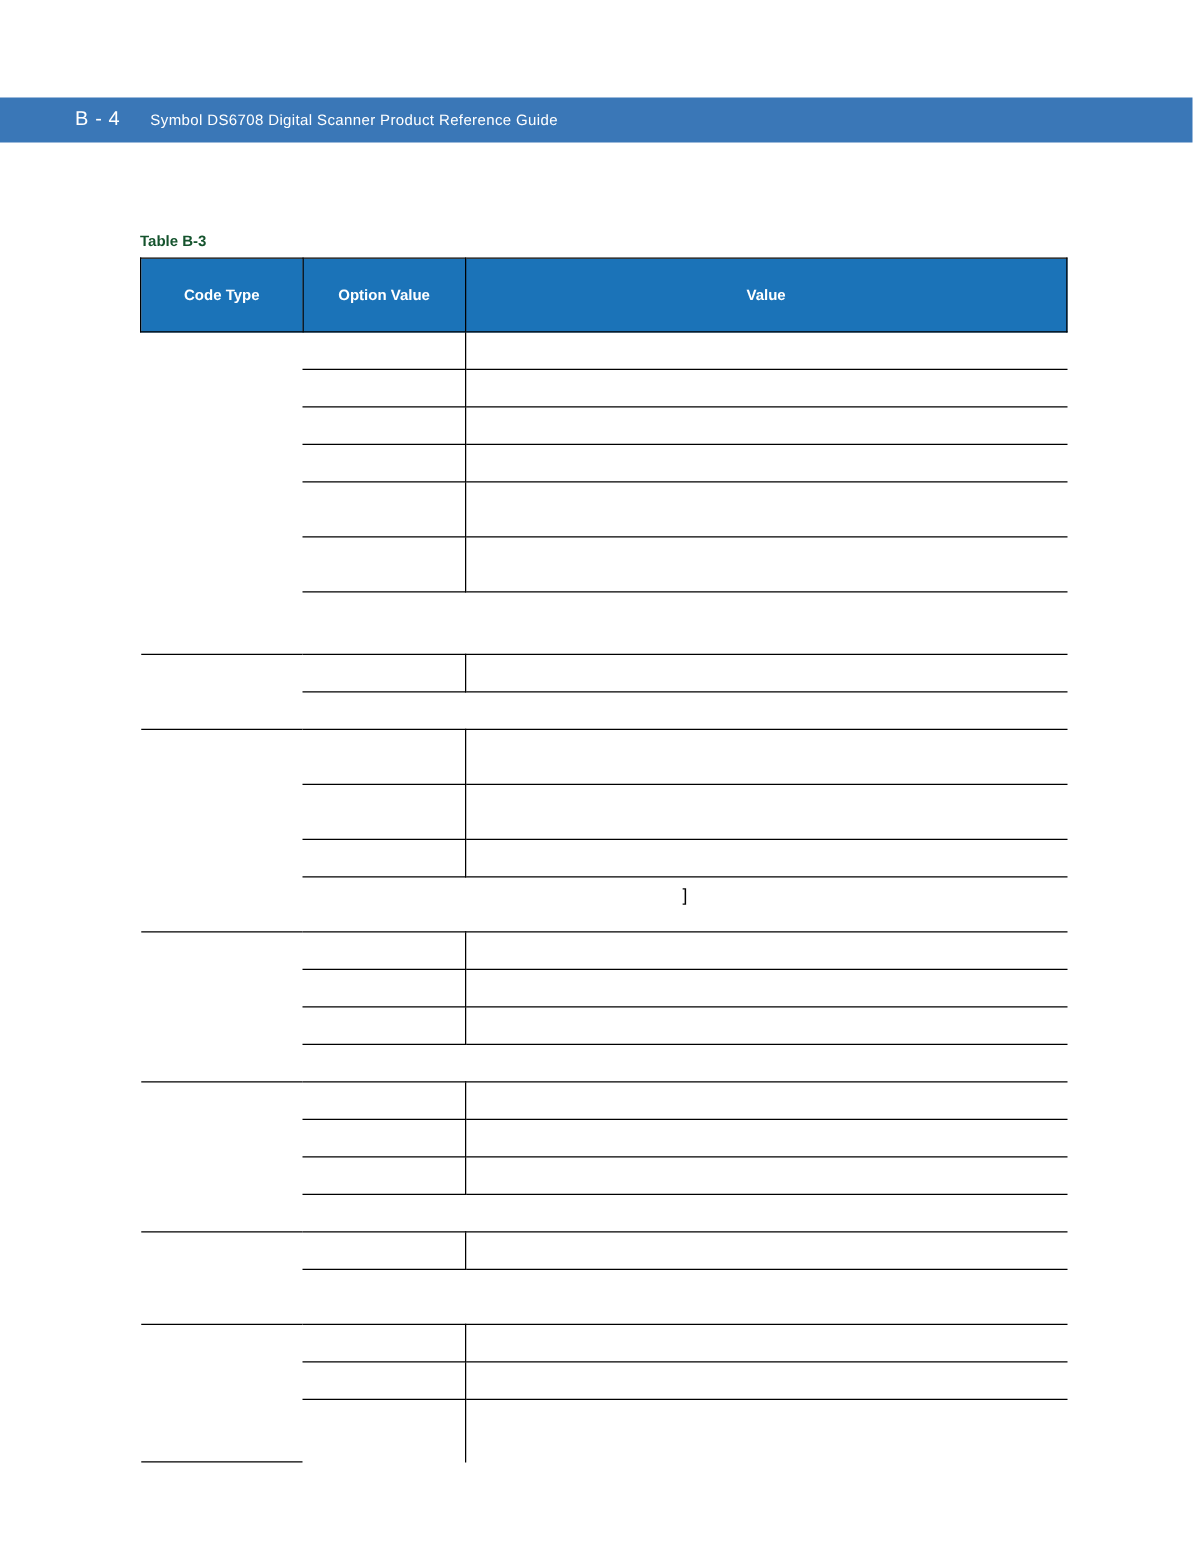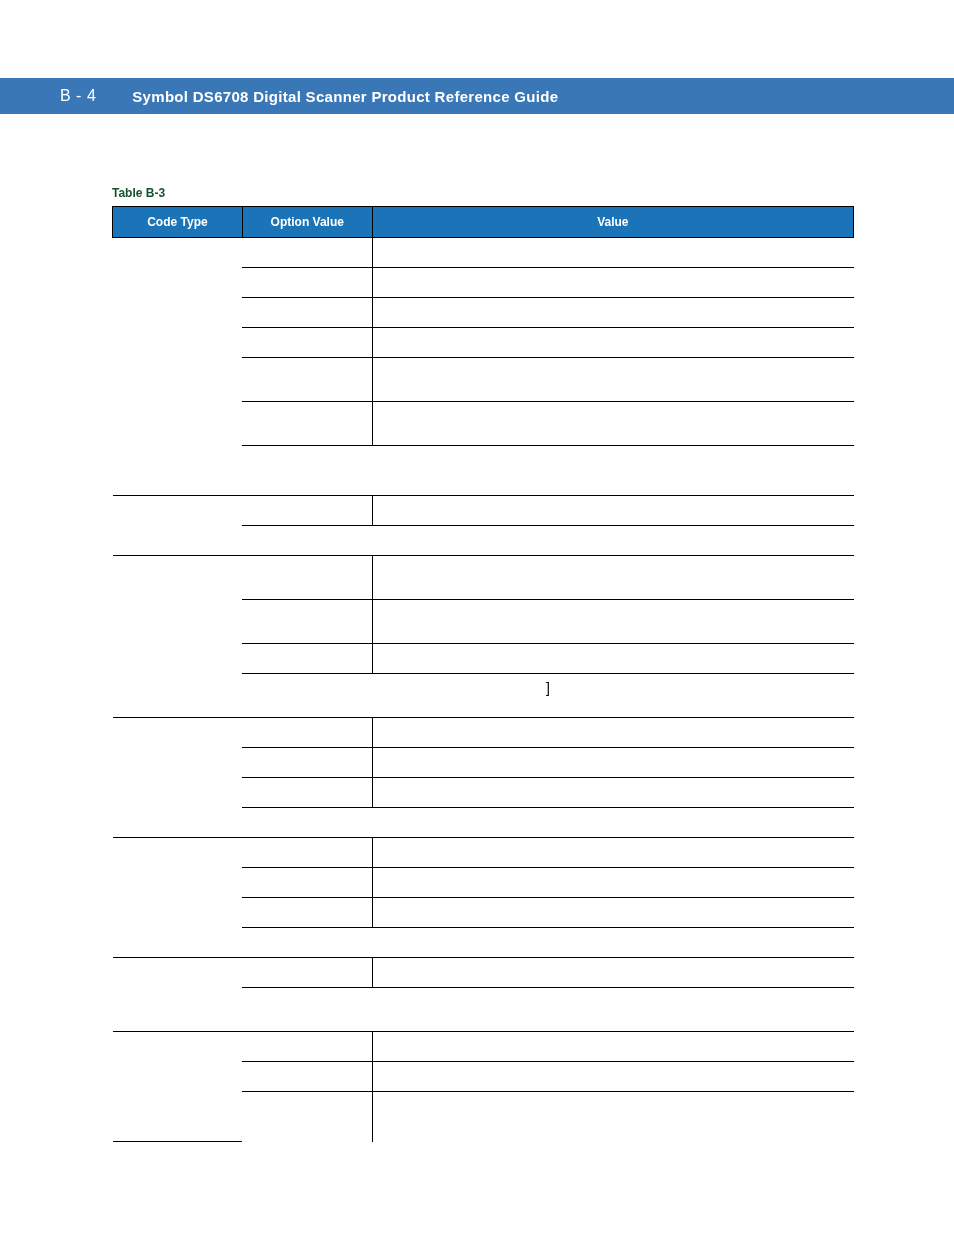--- a/index.html
+++ b/index.html
@@ -18,26 +18,26 @@
     height: 36px;
     background: #3a77b7;
     display: flex;
     align-items: center;
     padding-left: 60px;
     color: #ffffff;
   }
   .header-pagenum {
     font-size: 16px;
     font-weight: 400;
-    margin-right: 36px;
+    margin-right: 24px;
     letter-spacing: 0.5px;
   }
   .header-title {
-    font-size: 15px;
-    font-weight: 700;
+    font-size: 12px;
+    font-weight: 400;
     letter-spacing: 0.3px;
   }
   .content {
     position: absolute;
     top: 186px;
     left: 112px;
     width: 742px;
   }
   .table-caption {
     font-size: 12px;
@@ -48,21 +48,21 @@
   table {
     border-collapse: collapse;
     width: 100%;
   }
   thead th {
     background: #1b73b8;
     color: #ffffff;
     font-size: 12px;
     font-weight: bold;
     text-align: center;
-    padding: 8px 4px;
+    padding: 22px 4px;
     border: 1px solid #000000;
   }
   tbody td {
     border-bottom: 1px solid #000;
     font-size: 11px;
     padding: 6px 8px;
     vertical-align: top;
     color: rgba(0,0,0,0); 
   }
   

